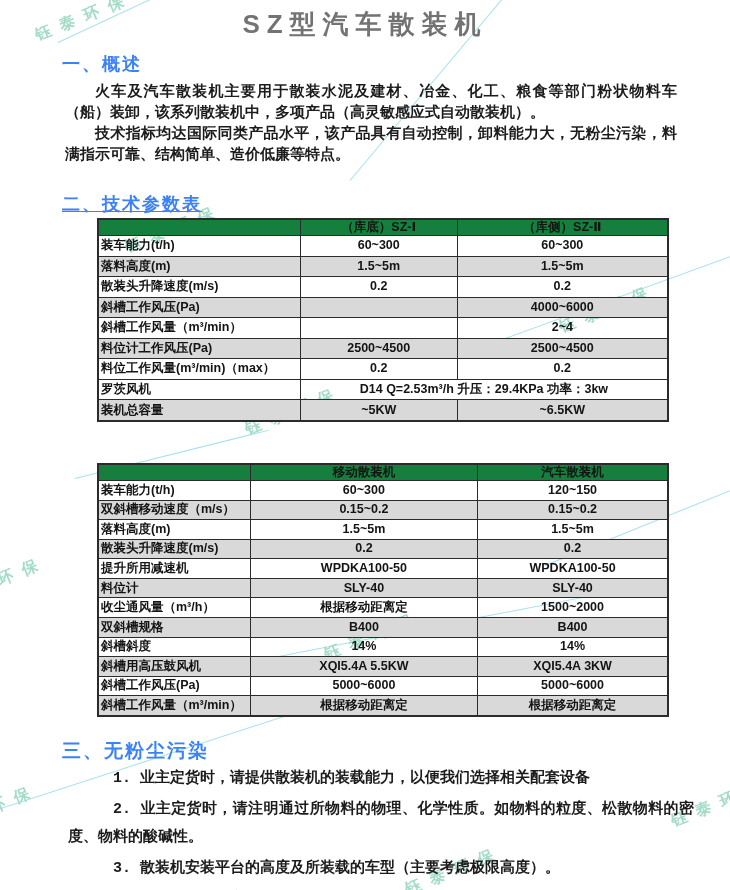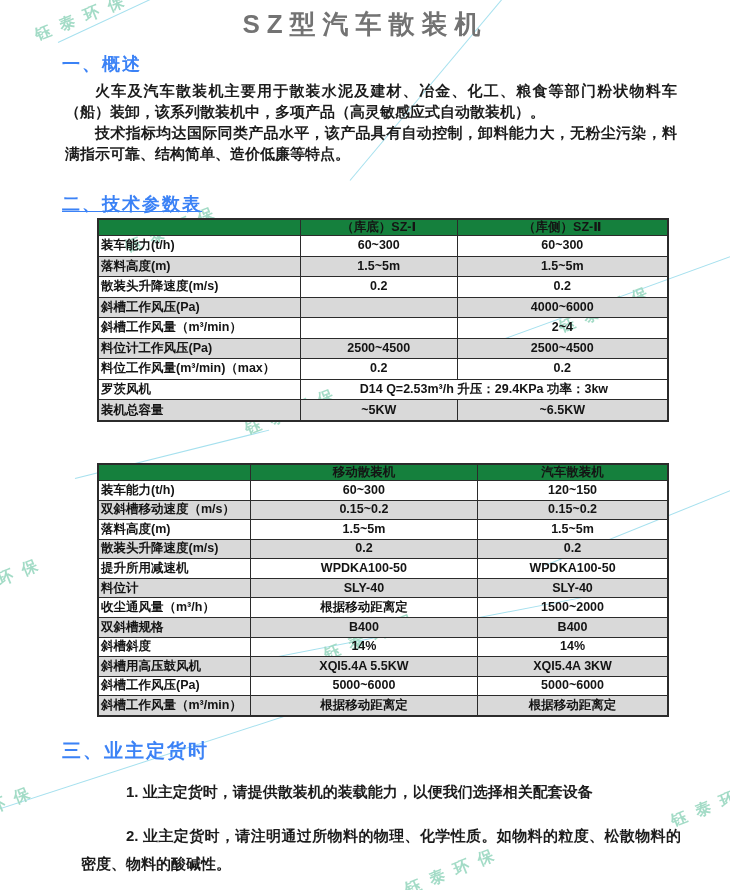--- a/index.html
+++ b/index.html
@@ -19,21 +19,21 @@
   #heading-3{left:62px;top:738px;font-size:19px;}
   .overview-text{
     position:absolute;left:65px;top:80px;width:612px;
     font-size:15px;line-height:21px;text-align:justify;
   }
   .overview-text p{margin:0;text-indent:30px;}
   .order-list{
     position:absolute;left:65px;top:762px;width:632px;
     font-size:15px;line-height:28px;
   }
-  .order-list p{margin:16px;text-indent:45px;text-align:justify;}
+  .order-list p{margin:3px;text-indent:45px;text-align:justify;font-family:Liberation Mono, monospace;}
   table.params{
     position:absolute;left:97px;width:572px;
     border-collapse:collapse;table-layout:fixed;
     font-size:12.5px;font-weight:700;color:#141414;
   }
   #table-1{top:218px;height:204px;}
   #table-2{top:455px;height:254px;margin-top:8px;}
   table.params th,table.params td{
     border:1px solid #2b2b2b;padding:0 4px;
     text-align:center;vertical-align:middle;line-height:15px;
@@ -218,21 +218,21 @@
           <td>5000~6000</td>
         </tr>
         <tr class="shade">
           <td>斜槽工作风量（m³/min）</td>
           <td>根据移动距离定</td>
           <td>根据移动距离定</td>
         </tr>
       </tbody>
   </table>
 
-  <div class="sec-heading" id="heading-3">三、业主定货时</div>
+  <div class="sec-heading" id="heading-3">三、无粉尘污染</div>
   <div class="order-list">
     <p>1.  业主定货时，请提供散装机的装载能力，以便我们选择相关配套设备</p>
     <p>2.  业主定货时，请注明通过所物料的物理、化学性质。如物料的粒度、松散物料的密度、物料的酸碱性。</p>
     <p>3.  散装机安装平台的高度及所装载的车型（主要考虑极限高度）。</p>
     <p>4.  我公司可根据客户要求定货各种非标型及用于特殊行业的水泥散装机。</p>
   </div>
 
 </div>
 
 </body></html>

